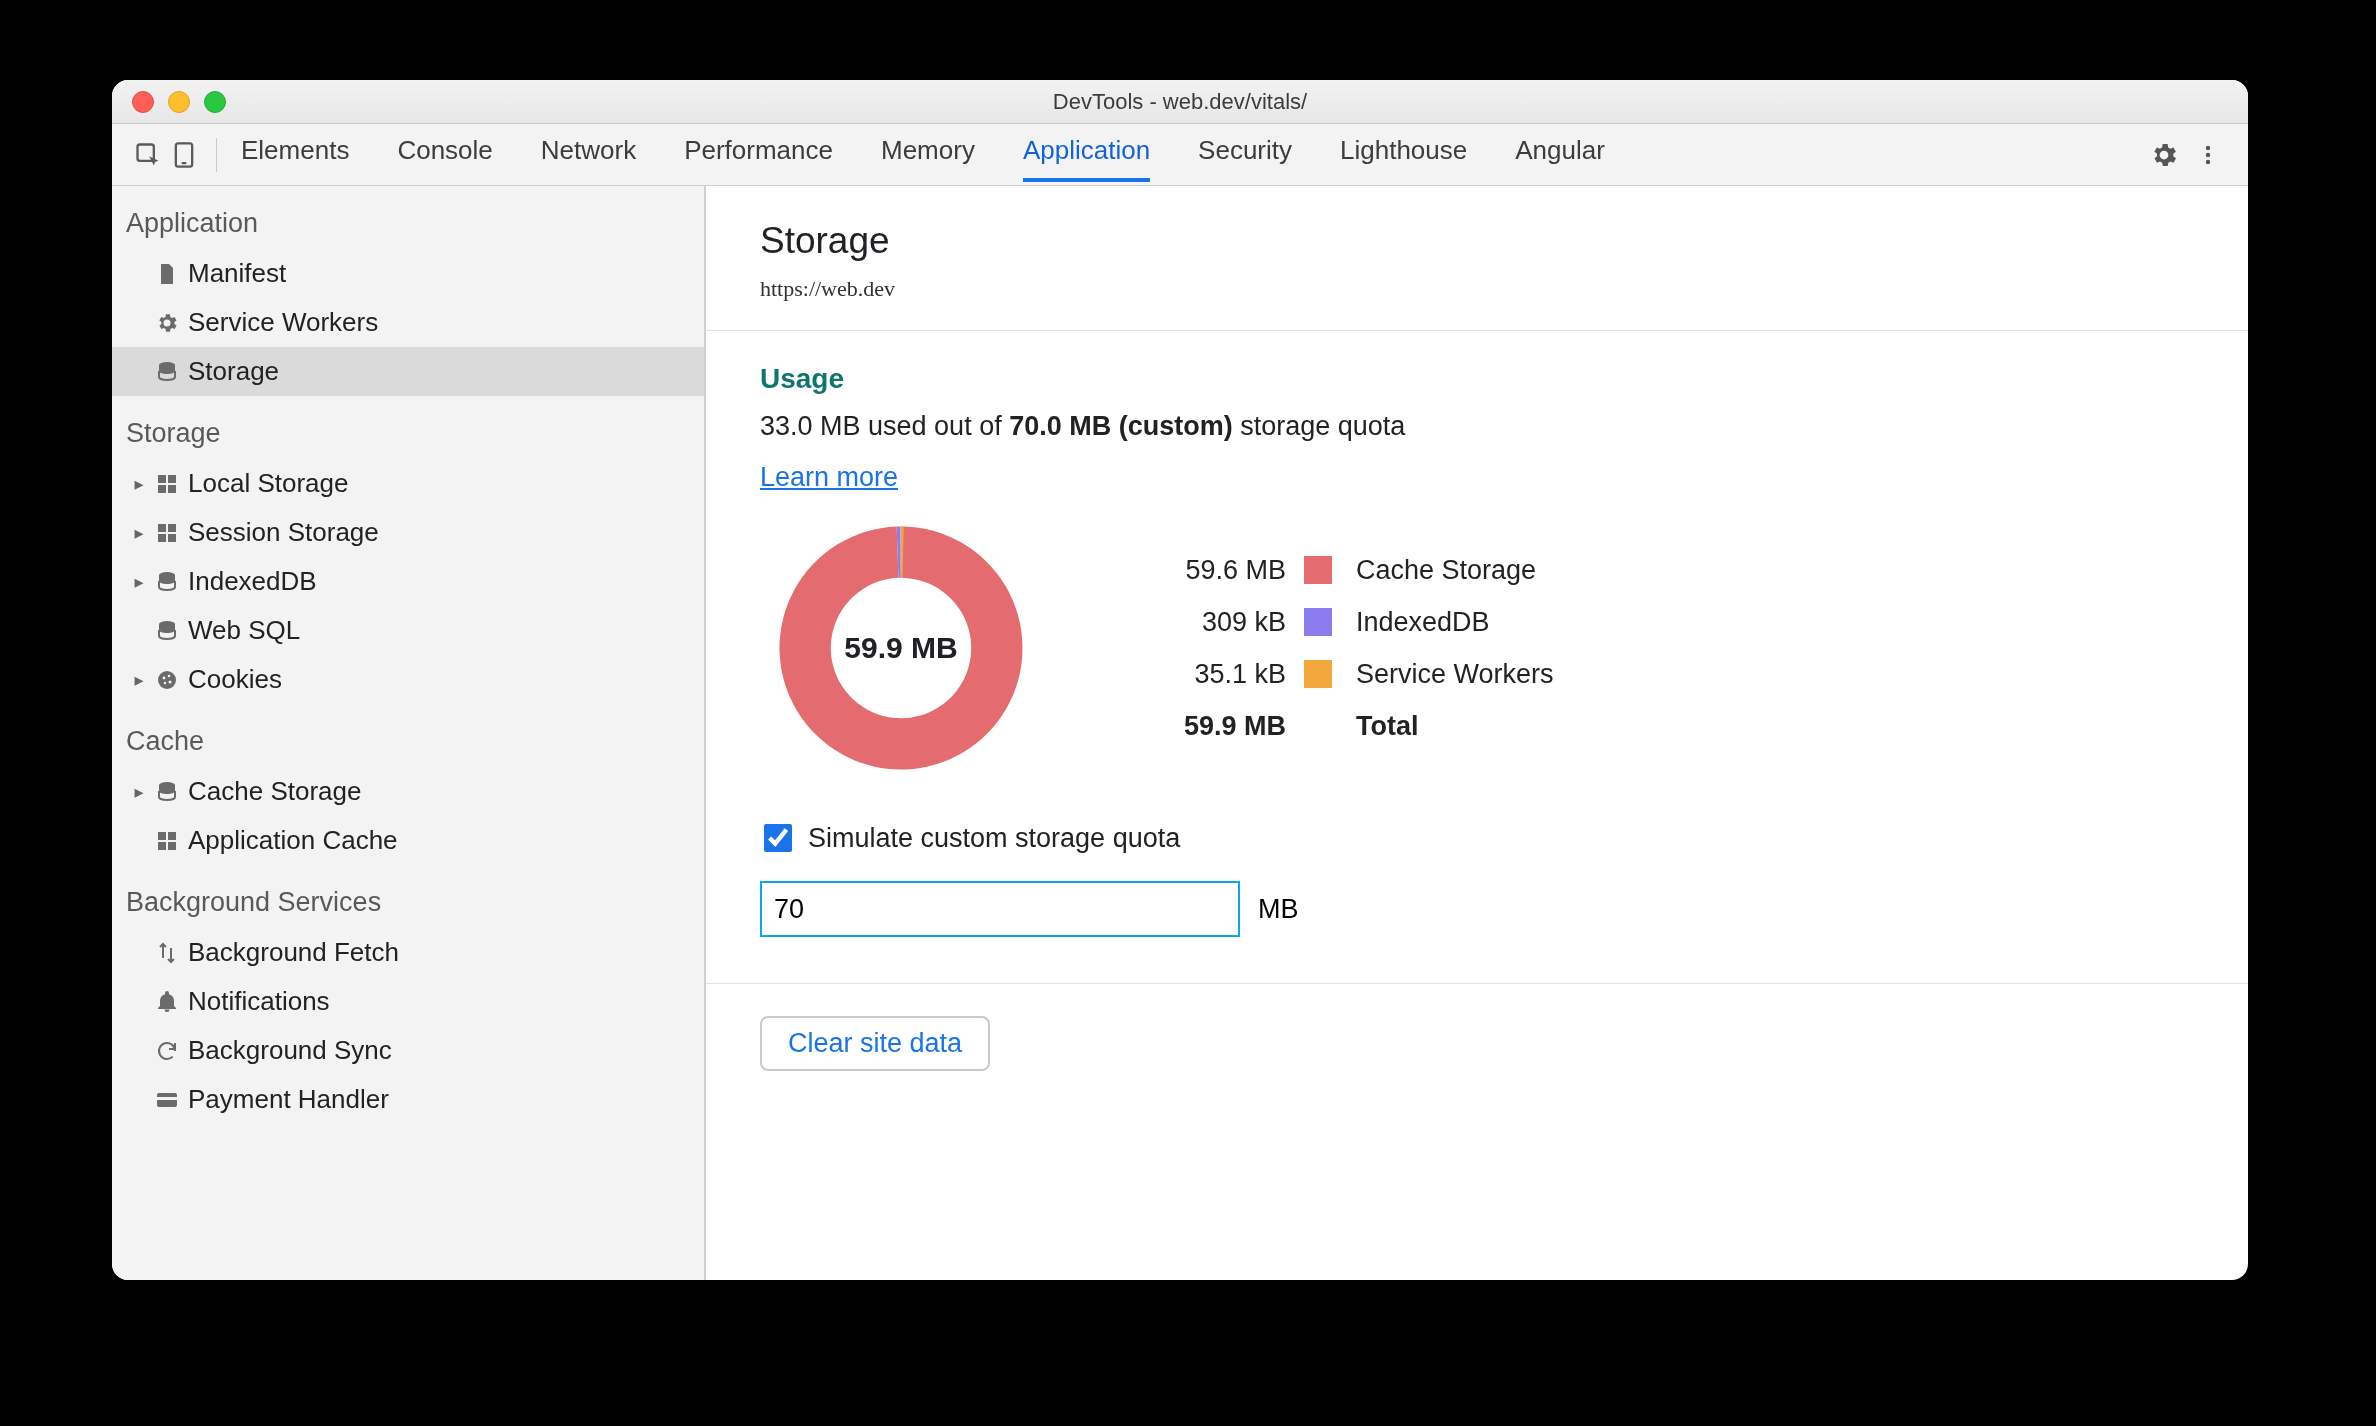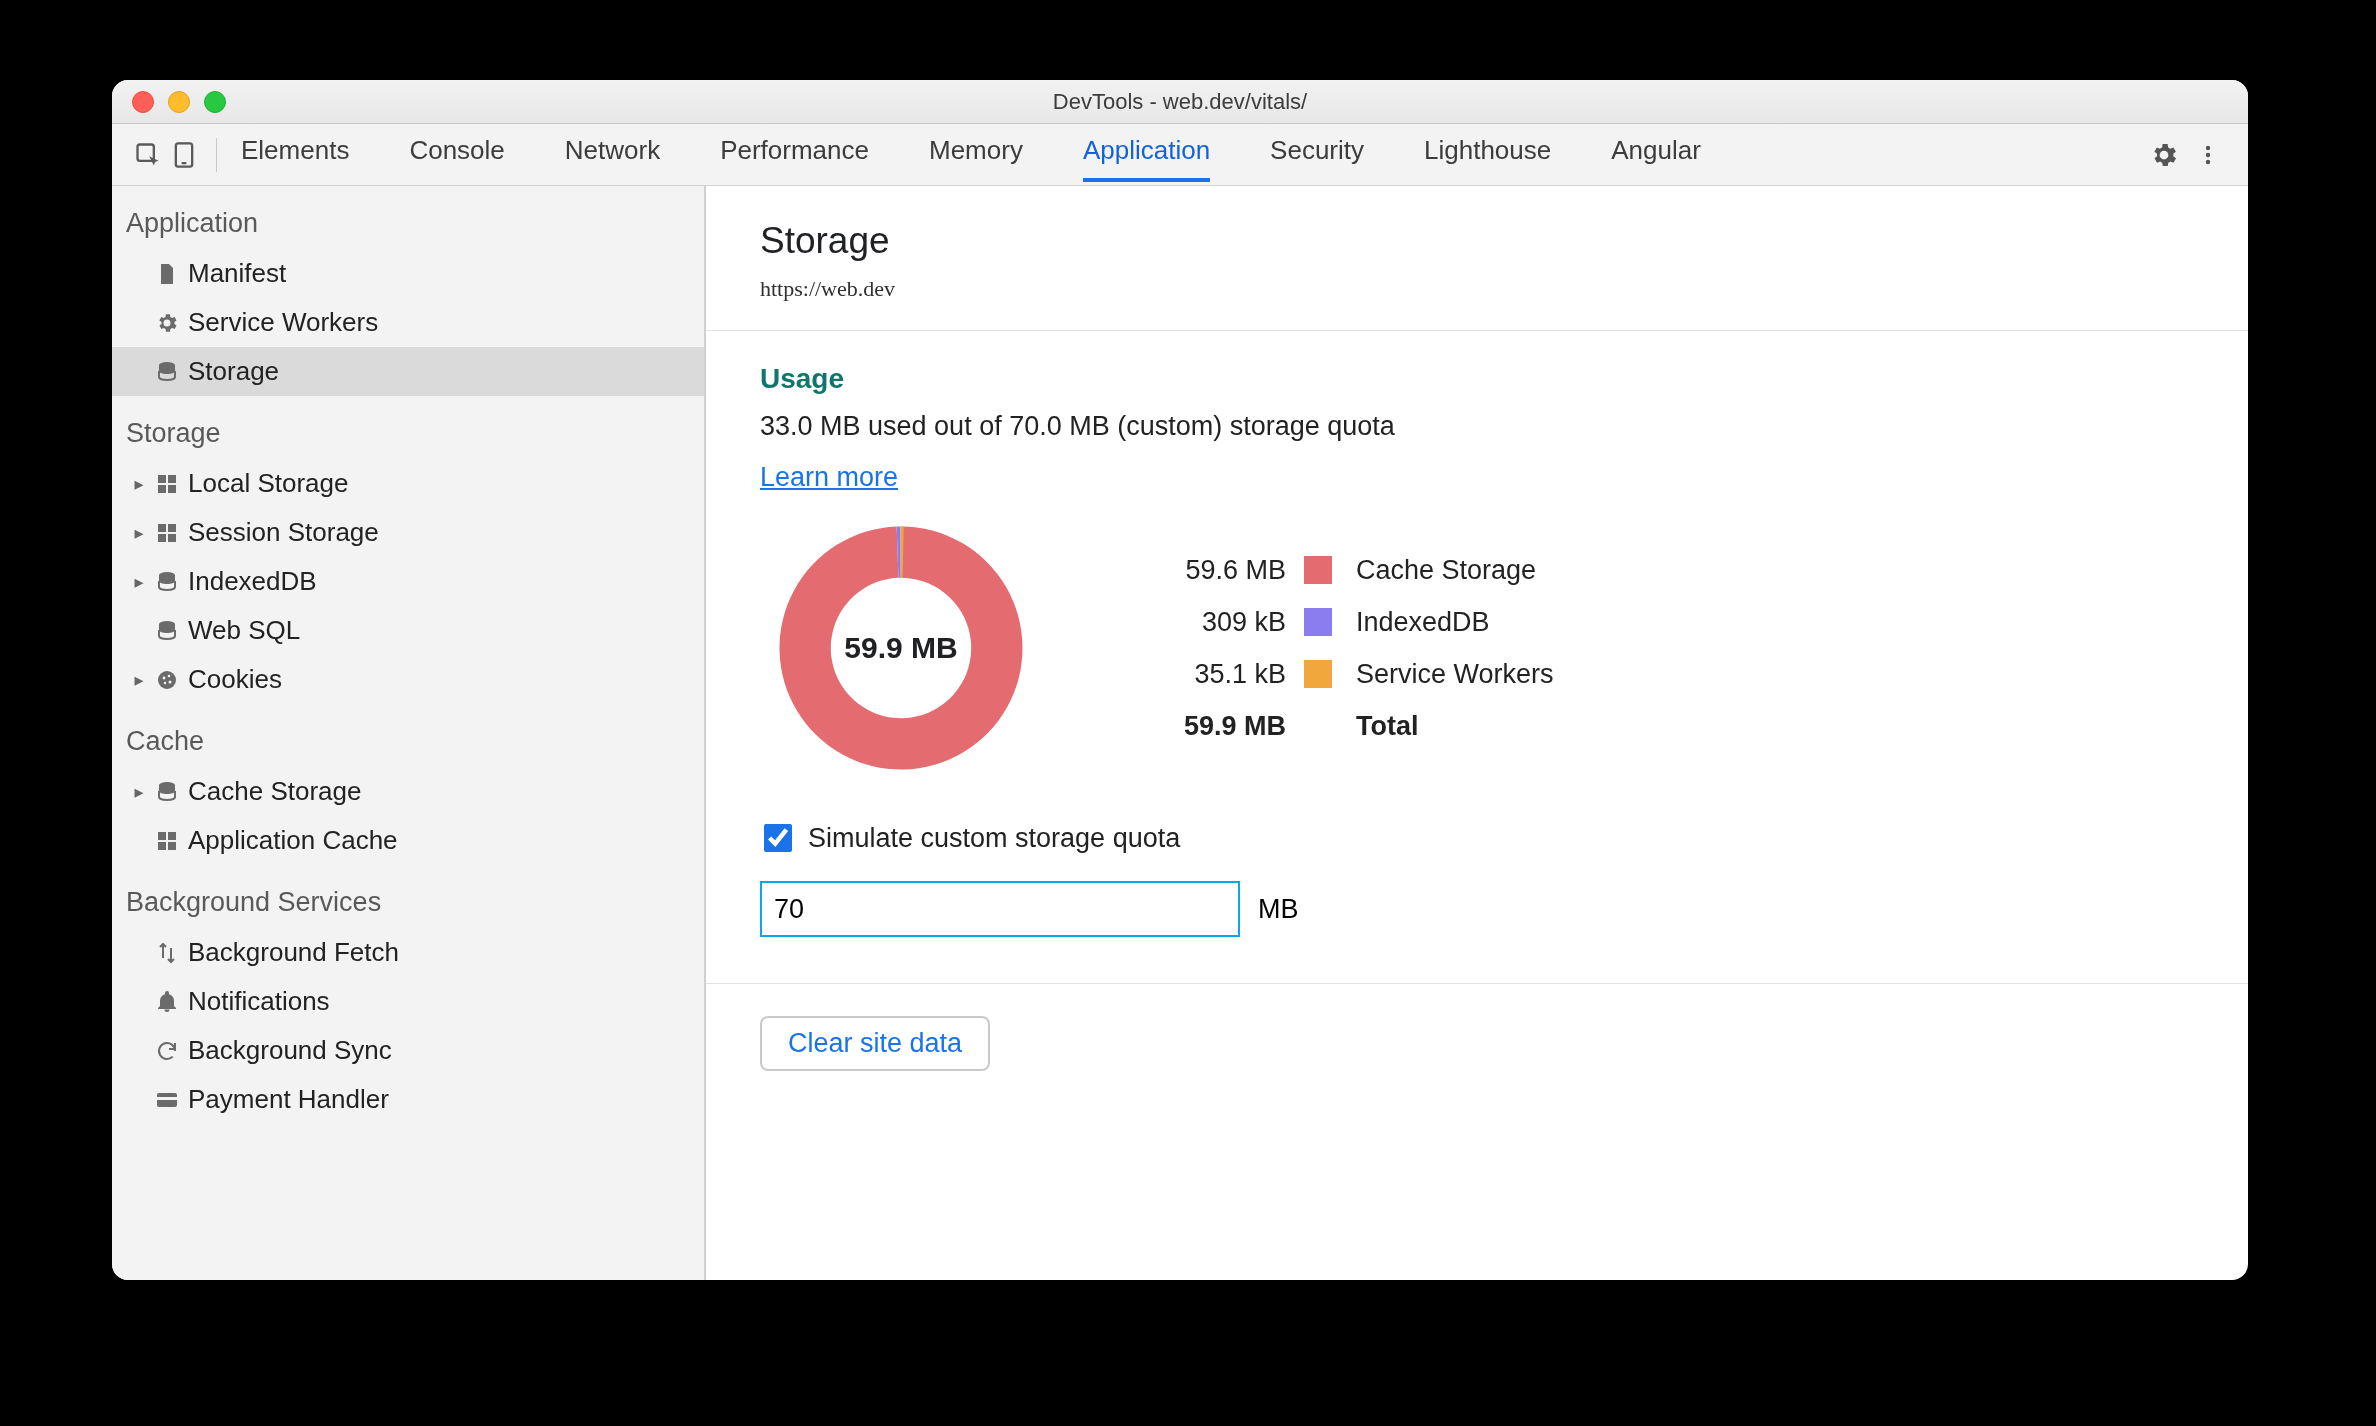--- a/index.html
+++ b/index.html
@@ -81,21 +81,21 @@
   align-items: center;
   justify-content: center;
   color: #5a5a5a;
 }
 .tabbar .vrule {
   width: 1px;
   height: 34px;
   background:#c9c9c9;
   margin: 0 14px;
 }
-.tabs { display:flex; gap: 60px; margin-left: 10px; }
+.tabs { display:flex; gap: 48px; margin-left: 10px; }
 .tab  { padding: 8px 0 12px; border-bottom: 4px solid transparent; cursor:default; }
 .tab.active { color:#1362d8; border-bottom-color:#1a73e8; }
 .tabbar .spacer { flex:1; }
 .gear, .kebab {
   width: 44px; height: 44px;
   display:flex; align-items:center; justify-content:center;
   color:#555;
 }
 
 
@@ -163,21 +163,21 @@
 }
 .panel-title { font-size: 37px; color:#202124; }
 .panel-sub   { font-size: 22px; color:#303030; margin-top: 14px; font-family: Liberation Serif, serif; }
 
 .section {
   padding: 32px 54px 46px;
   border-bottom: 1px solid #e2e2e2;
 }
 .section-h   { font-size: 28px; font-weight:600; color:#0f766e; }
 .usage-line  { font-size: 27px; color:#222; margin-top: 16px; }
-.usage-line b{ font-weight:400; }
+.usage-line b{ font-weight:700; }
 .learn       { color:#1a73e8; text-decoration: underline; font-size:27px; display:inline-block; margin-top:20px; }
 
 .usage-body  { display:flex; align-items:center; margin-top: 20px; }
 .donut-wrap  { position:relative; width:270px; height:270px; margin-left: 6px; }
 .donut-center{
   position:absolute; inset:0;
   display:flex; align-items:center; justify-content:center;
   font-size:30px; font-weight:700; color:#202124;
 }
 

